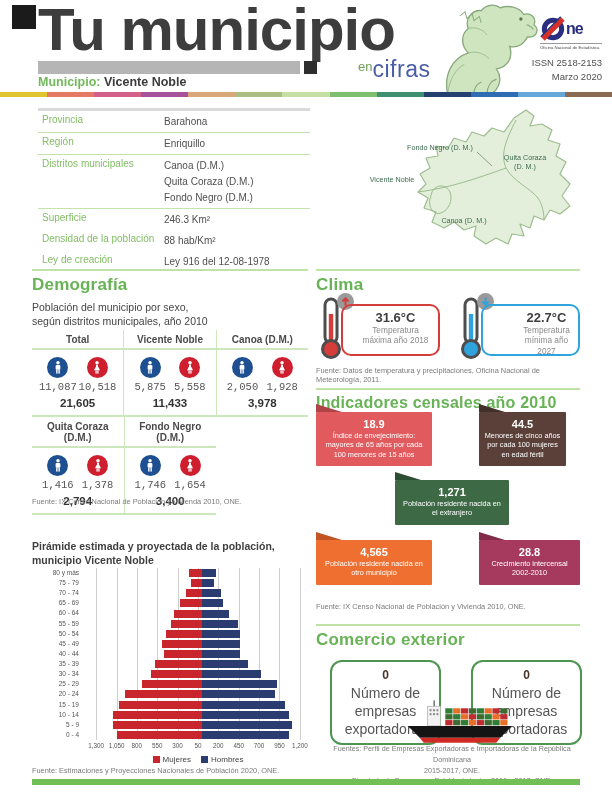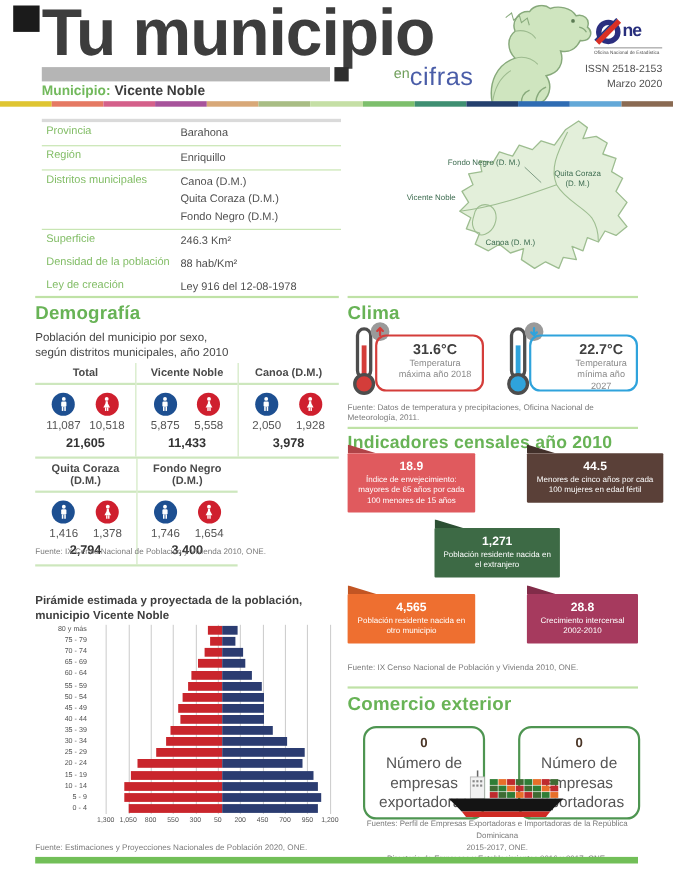--- a/index.html
+++ b/index.html
@@ -44,21 +44,21 @@
   
   .demo-sub{position:absolute;left:32px;top:300px;font-size:10.5px;color:#454545;line-height:1.35;}
   .demo-table{position:absolute;left:32px;top:330px;width:276px;}
   .dg-row{display:flex;border-bottom:2px solid #cde7bd;}
   #demo-row2{width:184px;}
   .dg-col{flex:1;min-width:0;}
   .dg-col + .dg-col{border-left:1.5px solid #cde7bd;}
   .dg-head{font-size:10px;font-weight:bold;color:#4a4a4a;text-align:center;
            padding:4px 0 3px;border-bottom:2px solid #cde7bd;}
   .dg-pair{display:flex;justify-content:space-around;padding:7px 6px 0;}
-  .dg-cell{text-align:center;}
+  .dg-cell{text-align:center;font-family:Liberation Mono, monospace;}
   .dg-icon{width:21px;height:21px;border-radius:50%;margin:0 auto;display:flex;align-items:center;justify-content:center;}
   .dg-icon.male{background:#1d4f91;}
   .dg-icon.female{background:#cf1f2e;}
   .dg-num{font-size:10.5px;color:#555;margin-top:3px;}
   .dg-total{text-align:center;font-weight:bold;font-size:11.5px;color:#333;padding:4px 0 6px;}
 
   
   .pyr-title{position:absolute;left:32px;top:540px;font-size:10.5px;font-weight:bold;color:#3f3f3f;line-height:1.3;}
   .pyr-wrap{position:absolute;left:32px;top:568px;width:276px;}
   .pyr-labels{position:absolute;left:0;top:0;width:52px;height:172px;}
@@ -455,20 +455,21 @@
         <div class="tick" style="left: 22.2222%;">800</div>
         <div class="tick" style="left: 31.4815%;">550</div>
         <div class="tick" style="left: 40.7407%;">300</div>
         <div class="tick" style="left: 50%;">50</div>
         <div class="tick" style="left: 59.2593%;">200</div>
         <div class="tick" style="left: 68.5185%;">450</div>
         <div class="tick" style="left: 77.7778%;">700</div>
         <div class="tick" style="left: 87.037%;">950</div>
         <div class="tick" style="left: 96.2963%;">1,200</div>
       </div>
+    <div class="pyr-legend" id="pyr-legend"><span class="leg-item"><span class="leg-sq" style="background: rgb(201, 37, 44);"></span><span>Mujeres</span></span><span class="leg-item"><span class="leg-sq" style="background: rgb(43, 60, 113);"></span><span>Hombres</span></span></div>
   </div>
   <div class="pyr-fuente">Fuente: Estimaciones y Proyecciones Nacionales de Población 2020, ONE.</div>
 
   <div class="sec-line" style="left:316px;top:269px;width:264px;"></div>
   <div class="sec-head" style="left:316px;top:275px;">Clima</div>
   <div class="clima-cards" id="clima-cards">
       <div class="clima-card">
         <div class="thermo"><svg width="30" height="64" viewBox="0 0 30 64">
     <rect x="9" y="3" width="12" height="44" rx="6" fill="#fff" stroke="#4d4d4d" stroke-width="3"></rect>
     <rect x="12.8" y="18" width="4.4" height="28" fill="#d43d3a"></rect>
@@ -506,21 +507,21 @@
   <div class="fuente" style="left:316px;top:366px;width:264px;">Fuente: Datos de temperatura y precipitaciones, Oficina Nacional de Meteorología, 2011.</div>
 
   <div class="sec-line" style="left:316px;top:388px;width:264px;"></div>
   <div class="sec-head" style="left:316px;top:394px;font-size:16px;">Indicadores censales año 2010</div>
   <div class="ribbons" id="ribbons">
       <div class="ribbon" style="left: 0px; top: 0px; width: 116px; background: rgb(224, 90, 94);">
         <div class="fold" style="background: rgb(176, 67, 71);"></div>
         <div class="rib-val">18.9</div>
         <div class="rib-text">Índice de envejecimiento: mayores de 65 años por cada 100 menores de 15 años</div>
       </div>
-      <div class="ribbon" style="left: 163px; top: 0px; width: 124px; background: rgb(90, 64, 56);">
+      <div class="ribbon" style="left: 163px; top: 0px; width: 87px; background: rgb(90, 64, 56);">
         <div class="fold" style="background: rgb(66, 48, 42);"></div>
         <div class="rib-val">44.5</div>
         <div class="rib-text">Menores de cinco años por cada 100 mujeres en edad fértil</div>
       </div>
       <div class="ribbon" style="left: 79px; top: 68px; width: 114px; background: rgb(61, 106, 69);">
         <div class="fold" style="background: rgb(44, 79, 51);"></div>
         <div class="rib-val">1,271</div>
         <div class="rib-text">Población residente nacida en el extranjero</div>
       </div>
       <div class="ribbon" style="left: 0px; top: 128px; width: 116px; background: rgb(238, 111, 48);">

